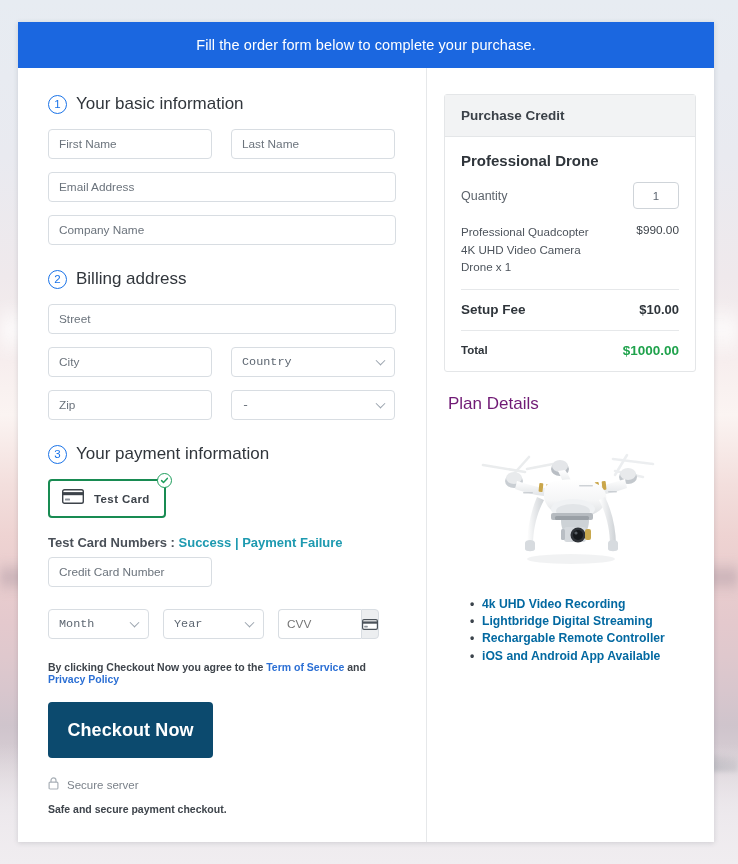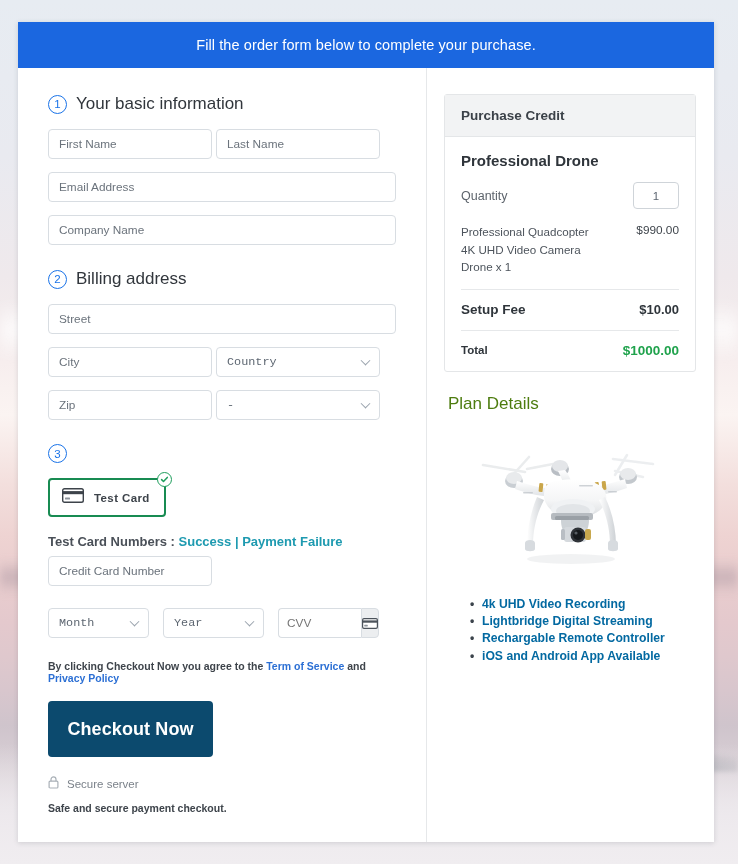--- a/index.html
+++ b/index.html
@@ -126,21 +126,21 @@
     justify-content: center;
     flex: 0 0 auto;
   }
   .sec-title {
     font-size: 17px;
     color: #31363c;
     font-weight: 400;
   }
 
   
-  .row { display: flex; gap: 4px; margin-bottom: 13px; }
+  .row { display: flex; gap: 19px; margin-bottom: 13px; }
   .fld {
     height: 30px;
     border: 1px solid #d8dde2;
     border-radius: 4px;
     background: #fff;
     font-family: "Liberation Sans", sans-serif;
     font-size: 11.8px;
     color: #5d6671;
     padding: 0 10px;
     width: 100%;
@@ -355,21 +355,21 @@
     align-items: center;
     padding-top: 12px;
   }
   .total-label { font-size: 11.5px; font-weight: bold; color: #2f353b; }
   .total-amt { font-size: 13.5px; font-weight: bold; color: #1fa24c; }
 
   
   .plan-title {
     margin-top: 22px;
     font-size: 17px;
-    color: #4d7c0f;
+    color: #701a75;
     padding-left: 4px;
   }
   .drone-wrap {
     margin-top: 16px;
     height: 150px;
     display: flex;
     align-items: center;
     justify-content: center;
   }
   .feat-list {
@@ -457,20 +457,21 @@
           <select class="sel">
             <option>-</option>
           </select>
           <span class="chev"></span>
         </div>
       </div>
 
       
       <div class="sec-head gap-top">
         <span class="sec-num">3</span>
+        <span class="sec-title">Your payment information</span>
       </div>
 
       <div class="card-badge">
         <span>
           <svg width="22" height="15" viewBox="0 0 22 15">
             <rect x="0.7" y="0.7" width="20.6" height="13.6" rx="1.8" fill="#fff" stroke="#3d434a" stroke-width="1.4"></rect>
             <rect x="0.7" y="3.1" width="20.6" height="3.1" fill="#3d434a"></rect>
             <rect x="3" y="9.4" width="5" height="2.2" rx=".5" fill="#8d949c"></rect>
           </svg>
         </span>

